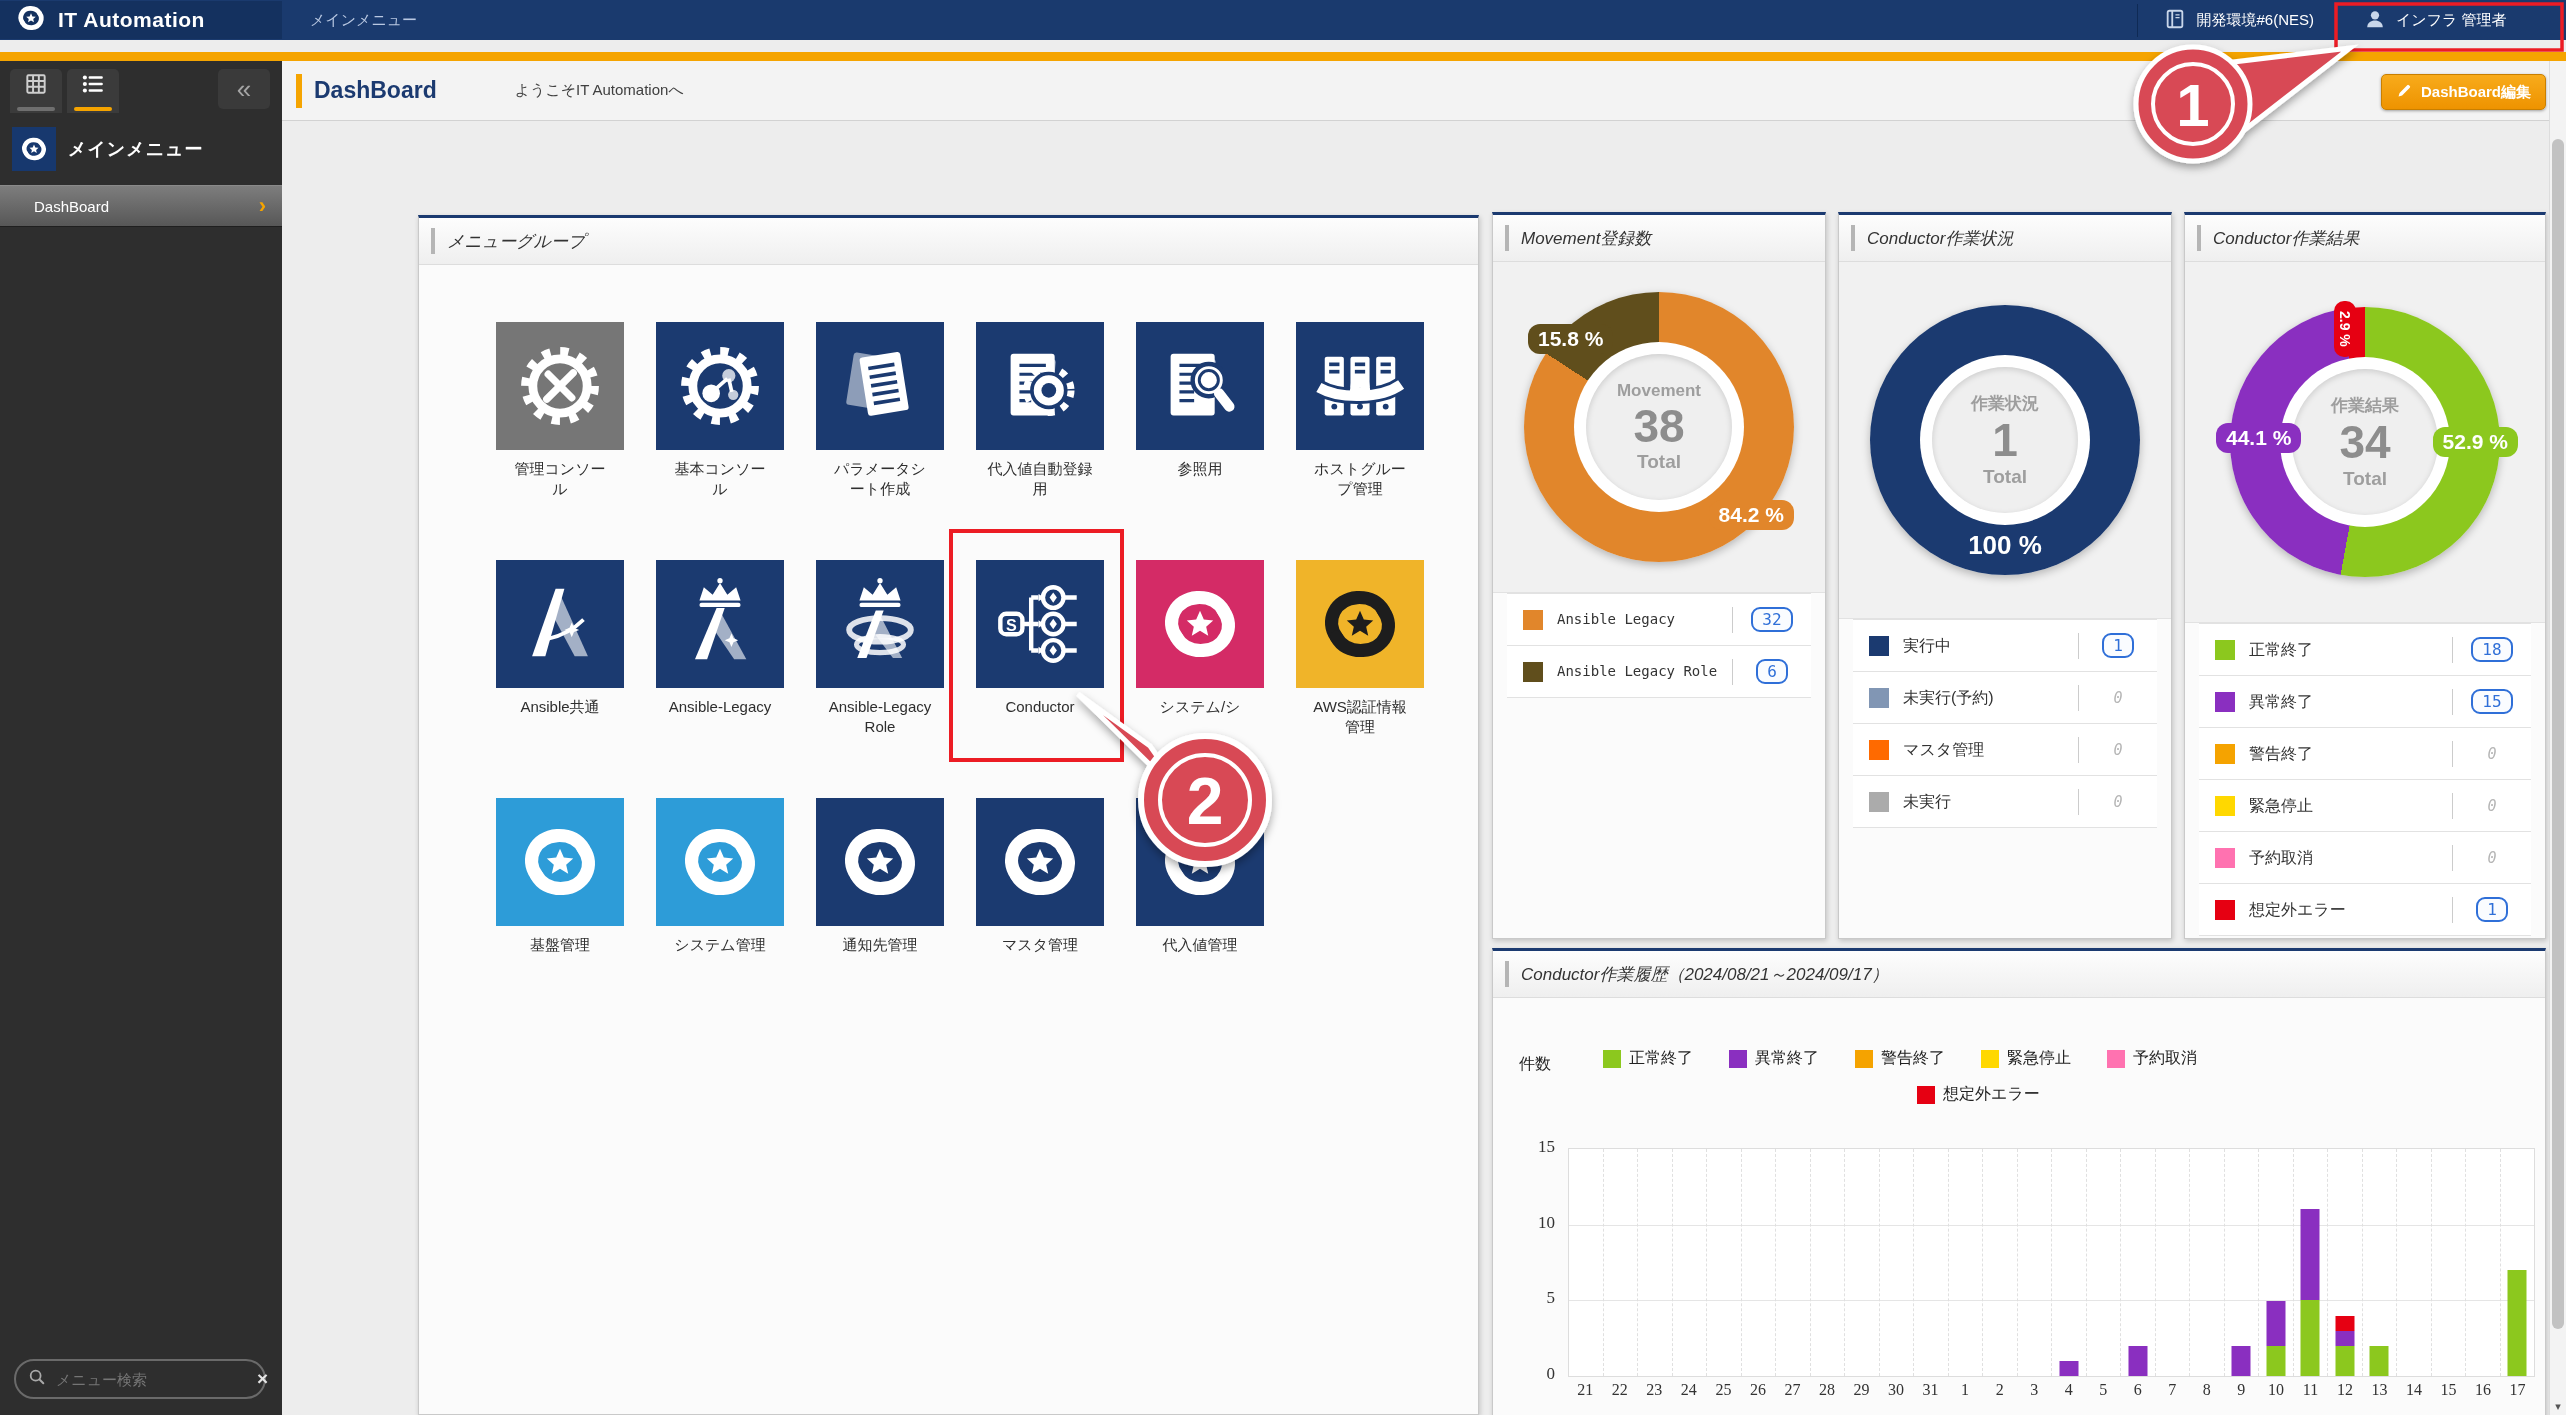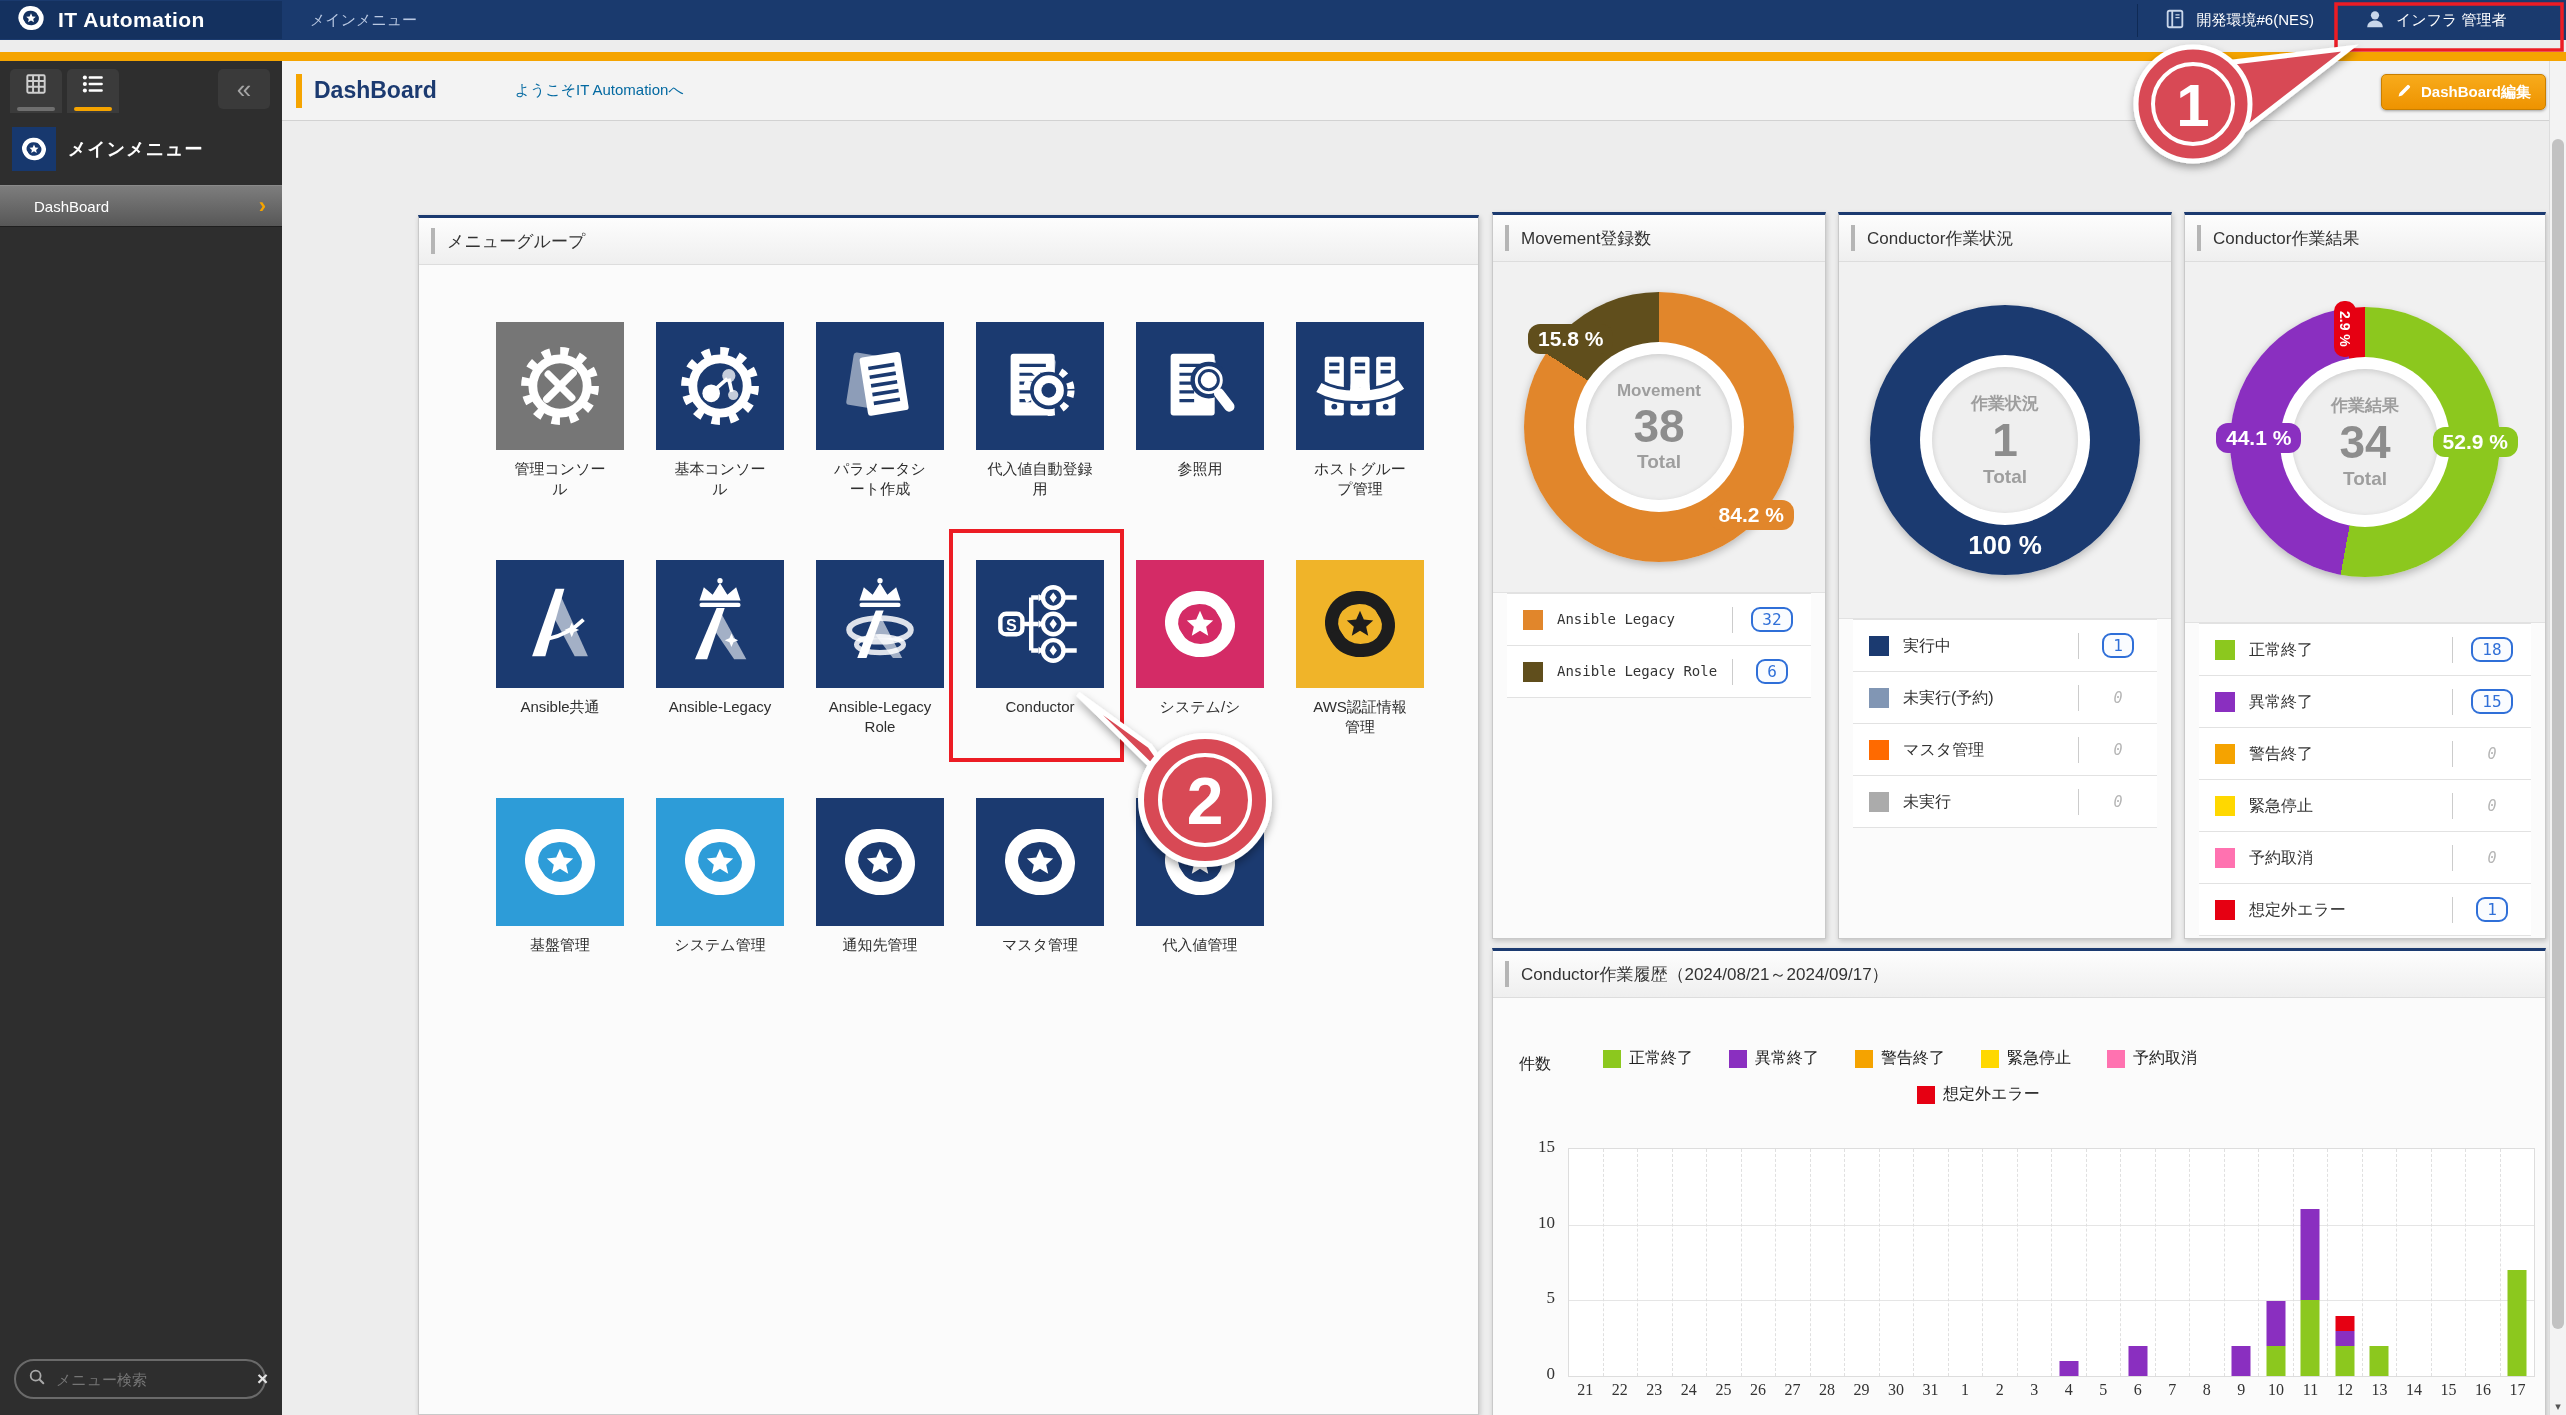--- a/index.html
+++ b/index.html
@@ -32,30 +32,30 @@
   .side-search{position:absolute;bottom:16px;left:14px;width:252px;height:40px;border:2px solid #6a6a6a;border-radius:21px;
             display:flex;align-items:center;box-sizing:border-box;padding:0 12px;}
   .side-search input{flex:1;background:none;border:none;outline:none;color:#b5b5b5;font-size:15px;margin-left:8px;font-family:inherit;}
   .side-search .close{color:#e4e4e4;font-size:19px;font-weight:bold;}
   
   #main{position:absolute;left:282px;top:61px;width:2284px;height:1354px;background:#ededed;overflow:hidden;}
   .main-head{position:absolute;left:0;top:0;width:100%;height:60px;background:#f3f3f3;border-bottom:1px solid #d2d2d2;
             display:flex;align-items:center;box-sizing:border-box;}
   .page-accent{width:6px;height:34px;background:#f5a400;margin-left:14px;}
   .page-title{color:#1b3a70;font-size:23px;font-weight:bold;margin-left:12px;}
-  .welcome{margin-left:78px;font-size:15px;color:#0369a1;}
+  .welcome{margin-left:78px;font-size:15px;color:#404040;}
   .edit-btn{position:absolute;right:20px;top:13px;height:34px;padding:0 14px;display:flex;align-items:center;gap:8px;
             background:linear-gradient(#f8ab1b,#ee9300);border:1px solid #c97f00;border-radius:5px;color:#fff;
             font-weight:bold;font-size:15px;box-shadow:0 1px 3px rgba(0,0,0,.35);}
   
   .panel{position:absolute;background:#fbfbfb;border:1px solid #c9c9c9;border-top:3px solid #1b3a70;
          box-shadow:1px 2px 5px rgba(0,0,0,.18);box-sizing:border-box;}
   .panel-head{height:46px;display:flex;align-items:center;background:linear-gradient(#fdfdfd,#efefef);border-bottom:1px solid #ddd;}
   .panel-accent{width:4px;height:26px;background:#b5b5b5;margin-left:12px;}
-  .panel-title{margin-left:12px;font-size:17px;color:#333;}
+  .panel-title{margin-left:12px;font-size:17px;color:#333;font-style:italic;}
   #panel-menu{left:136px;top:154px;width:1061px;height:1200px;}
   #panel-movement{left:1210px;top:151px;width:334px;height:727px;}
   #panel-status{left:1556px;top:151px;width:334px;height:727px;}
   #panel-result{left:1902px;top:151px;width:362px;height:727px;}
   #panel-history{left:1210px;top:887px;width:1054px;height:500px;}
   
   .tile-grid{display:grid;grid-template-columns:repeat(6,160px);grid-auto-rows:238px;margin:57px 0 0 61px;}
   .tile-cell{display:flex;flex-direction:column;align-items:center;}
   .tile-icon{width:128px;height:128px;display:flex;align-items:center;justify-content:center;}
   .tile-icon svg{width:94px;height:94px;}

